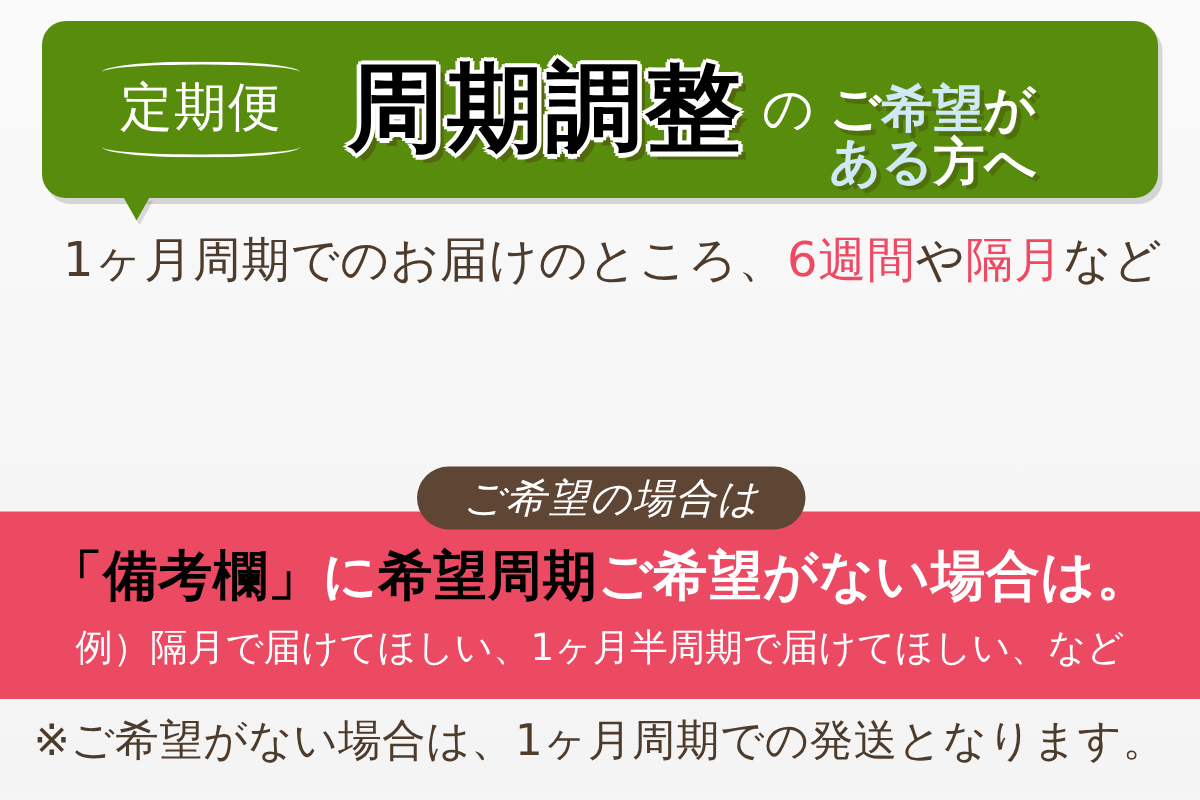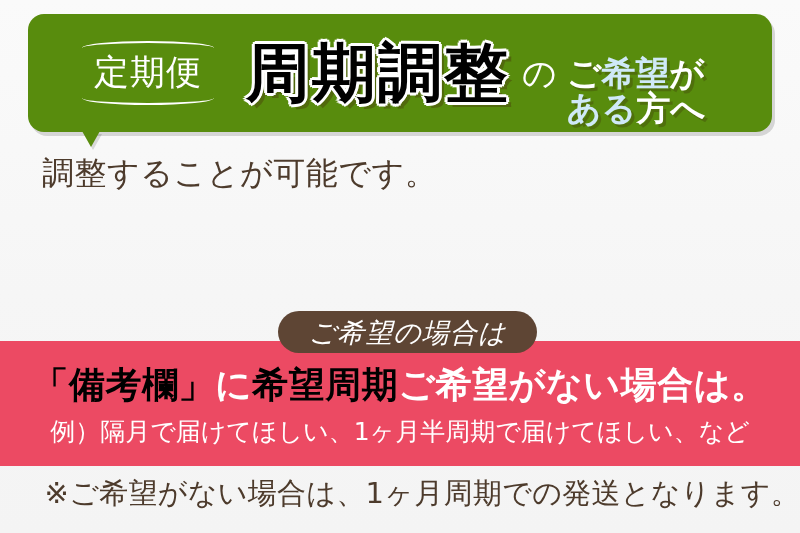--- a/index.html
+++ b/index.html
@@ -33,21 +33,21 @@
     border-radius: 16px;
     box-shadow: 3px 4px 0 rgba(0,0,0,0.14);
     box-sizing: border-box;
   }
   .header-inner {
     position: absolute;
     inset: 0;
     display: flex;
     align-items: center;
     justify-content: flex-start;
-    padding-left: 44px;
+    padding-left: 30px;
   }
   .bubble-tail {
     position: absolute;
     left: 82px;
     top: 131px;
     width: 0;
     height: 0;
     border-left: 9px solid transparent;
     border-right: 9px solid transparent;
     border-top: 16px solid #588c0d;
@@ -215,21 +215,21 @@
     letter-spacing: 0px;
     white-space: nowrap;
     line-height: 1.05;
   }
 
   
   .footnote {
     position: absolute;
     left: 0; right: 0;
     top: 478px;
-    text-align: right;
+    text-align: center;
     color: #4d3b2c;
     font-size: 29px;
     font-weight: 500;
     letter-spacing: 0.3px;
     white-space: nowrap;
     line-height: 1.05;
   }
 </style>
 </head>
 <body>
@@ -252,23 +252,23 @@
       <div class="wish-block">
         <div class="wish-line"><span>ご</span><span class="lt">希望</span><span>が</span></div>
         <div class="wish-line"><span class="lt">ある</span><span>方へ</span></div>
       </div>
 
     </div>
   </div>
   <div class="bubble-tail"></div>
 
   <div class="body-text">
-
-
-    <span class="body-line">調整することが可能です。</span>
+    <span class="body-line"><span>1ヶ月周期でのお届けのところ、</span><span class="pink">6週間</span><span>や</span><span class="pink">隔月</span><span>など</span></span>
+
+
   </div>
 
   <div class="pill-badge">
     <span class="pill-label">ご希望の場合は</span>
   </div>
 
   <div class="pink-band">
     <div class="pink-main"><span class="pale-yellow">「備考欄」</span><span>に</span><span class="pale-yellow">希望周期</span><span>ご希望がない場合は。</span></div>
 
     <div class="pink-example">例）隔月で届けてほしい、1ヶ月半周期で届けてほしい、など</div>

